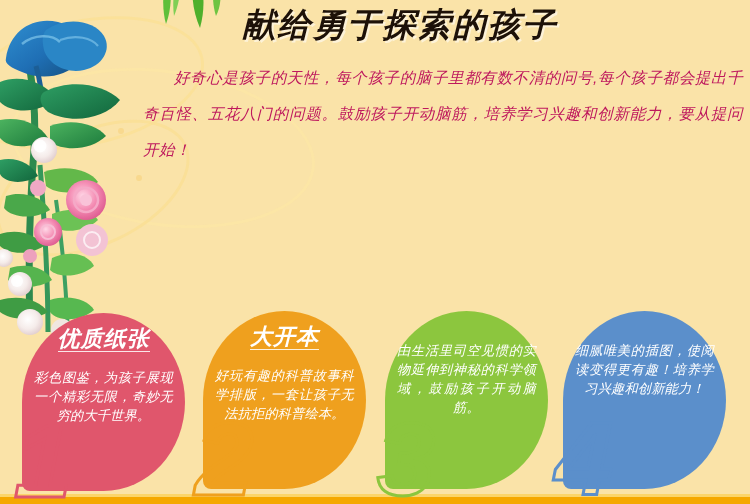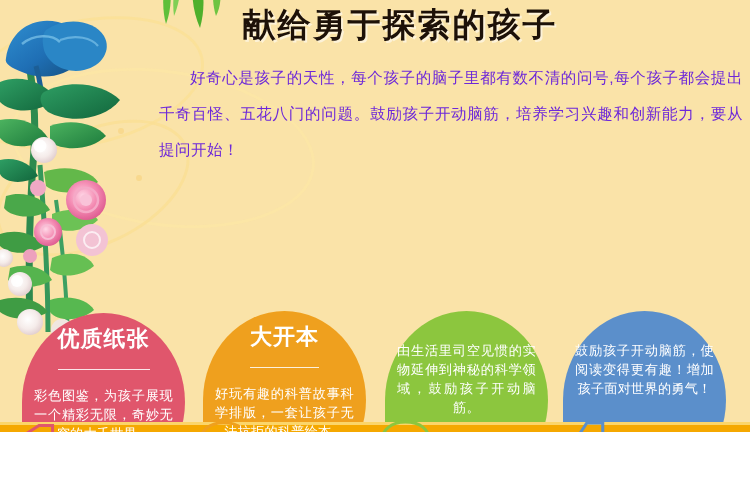--- a/index.html
+++ b/index.html
@@ -3,24 +3,25 @@
 <meta charset="utf-8">
 <style>
   html, body {
     margin: 0;
     padding: 0;
     background: #fff;
   }
   #page {
     position: relative;
     width: 750px;
-    height: 432px;
+    height: 504px;
     overflow: hidden;
     background: #fae3a8;
     font-family: "Liberation Sans", "DejaVu Sans", sans-serif;
+    font-style: italic;
   }
 
   
   .swirl {
     position: absolute;
     border: 3px solid rgba(250, 224, 150, 0.85);
     border-radius: 50%;
     background: transparent;
   }
   .sw1 { left: -40px; top: 20px; width: 240px; height: 120px; transform: rotate(-12deg); }
@@ -52,24 +53,24 @@
   
   .body-copy {
     position: absolute;
     left: 143px;
     top: 60px;
     width: 600px;
   }
   .para {
     font-size: 15.5px;
     line-height: 36px;
-    color: #6d28d9;
+    color: #be185d;
     text-indent: 2em;
     letter-spacing: .5px;
-    margin: 0 0 14px 16px;
+    margin: 0 0 14px 0;
     text-align: justify;
   }
 
   
   .badges {
     position: absolute;
     left: 0;
     top: 305px;
     width: 750px;
     height: 199px;
@@ -118,21 +119,21 @@
     padding: 14px 12px 0 12px;
     box-sizing: border-box;
     text-align: center;
   }
   .badge-title {
     font-size: 22px;
     font-weight: bold;
     color: #ffffff;
     letter-spacing: 1px;
     line-height: 1.1;
-    padding-bottom: 18px;
+    padding-bottom: 0;
     border-bottom: 1.5px solid rgba(255,255,255,.85);
     display: inline-block;
     white-space: nowrap;
   }
   .badge-desc {
     margin-top: 16px;
     font-size: 13.2px;
     line-height: 19px;
     color: #ffffff;
     text-align: justify;
@@ -283,21 +284,21 @@
       <div class="bignum">3</div>
       <div class="badge-inner">
         <div class="badge-desc">由生活里司空见惯的实物延伸到神秘的科学领域，鼓励孩子开动脑筋。</div>
       </div>
     </div>
 
     <div class="badge badge-4">
       <div class="petal"></div>
       <div class="bignum">4</div>
       <div class="badge-inner">
-        <div class="badge-desc">鼓励孩子开动脑筋，使阅读变得更有趣！增加孩子面对世界的勇气！</div>
+        <div class="badge-desc">细腻唯美的插图，使阅读变得更有趣！培养学习兴趣和创新能力！</div>
       </div>
     </div>
 
   </div>
 
   <div class="bottom-strip-soft"></div>
   <div class="bottom-strip"></div>
 
 </div>
 

